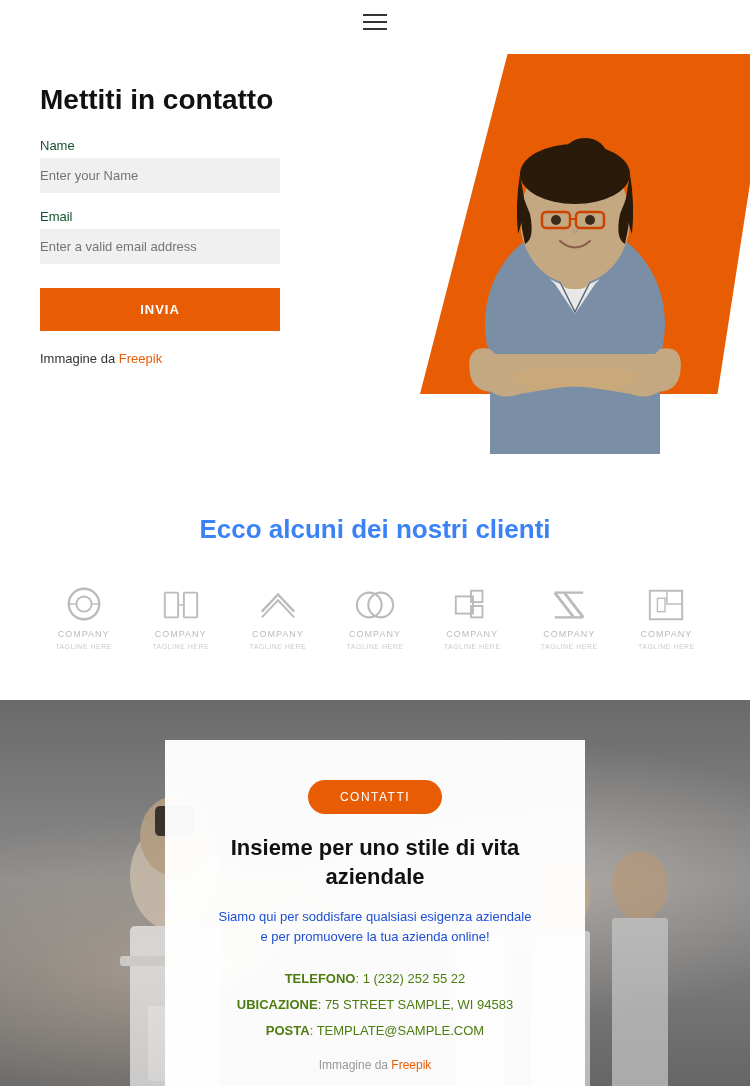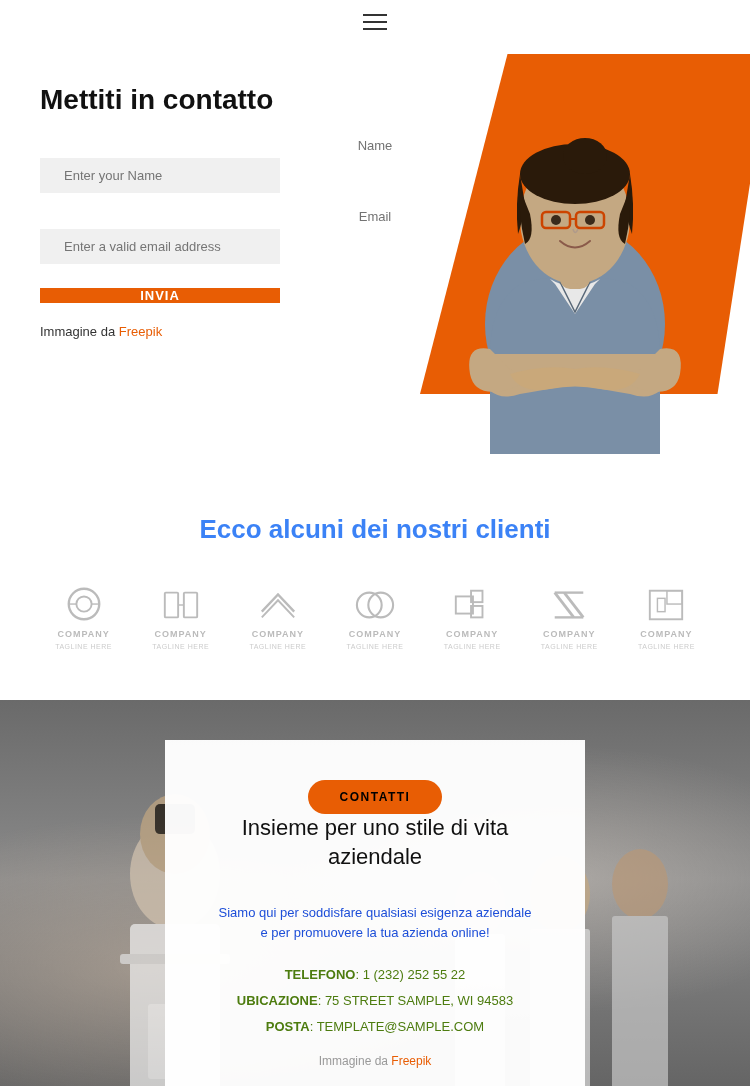--- a/index.html
+++ b/index.html
@@ -44,35 +44,35 @@
       font-weight: 700;
       color: #111;
       margin-bottom: 22px;
     }
     .form-group {
       margin-bottom: 16px;
     }
     .form-label {
       display: block;
       font-size: 13px;
-      color: #737373;
+      color: #14532d;
       margin-bottom: 5px;
-      text-align: center;
     }
     .form-input {
       width: 240px;
-      padding: 10px 24px;
+      padding: 10px 0;
       border: none;
       background: #f0f0f0;
       font-size: 13px;
       color: #999;
       outline: none;
     }
     .btn-invia {
       width: 240px;
+      padding: 14px;
       background: #e85d04;
       color: #fff;
       font-size: 13px;
       font-weight: 700;
       letter-spacing: 1px;
       border: none;
       cursor: pointer;
       margin-top: 8px;
     }
     .image-credit {
@@ -128,21 +128,21 @@
       display: flex;
       flex-direction: column;
       align-items: center;
       gap: 4px;
       color: #aaa;
     }
     .company-logo .logo-text {
       font-size: 9px;
       letter-spacing: 1px;
       color: #bbb;
-      font-weight: 700;
+      font-weight: 400;
     }
     .company-logo .logo-sub {
       font-size: 7px;
       color: #ccc;
       letter-spacing: 0.5px;
     }
 
     
     .cta-section {
       position: relative;
@@ -178,33 +178,34 @@
       background: rgba(255,255,255,0.97);
       padding: 40px 50px;
       max-width: 420px;
       text-align: center;
       margin: 40px auto;
     }
     .btn-contatti {
       display: inline-block;
       padding: 10px 32px;
       background: #e85d04;
-      color: #000000;
+      color: #ffffff;
       font-size: 12px;
-      font-weight: 700;
+      font-weight: 400;
       letter-spacing: 1.5px;
       border-radius: 20px;
       border: none;
       cursor: pointer;
+      margin-bottom: 20px;
     }
     .cta-title {
       font-size: 22px;
-      font-weight: 400;
+      font-weight: 700;
       color: #111;
-      margin-bottom: 32px;
+      margin-bottom: 16px;
       line-height: 1.3;
     }
     .cta-desc {
       font-size: 13px;
       color: #1d4ed8;
       margin-bottom: 20px;
       line-height: 1.5;
     }
     .contact-info {
       font-size: 13px;

